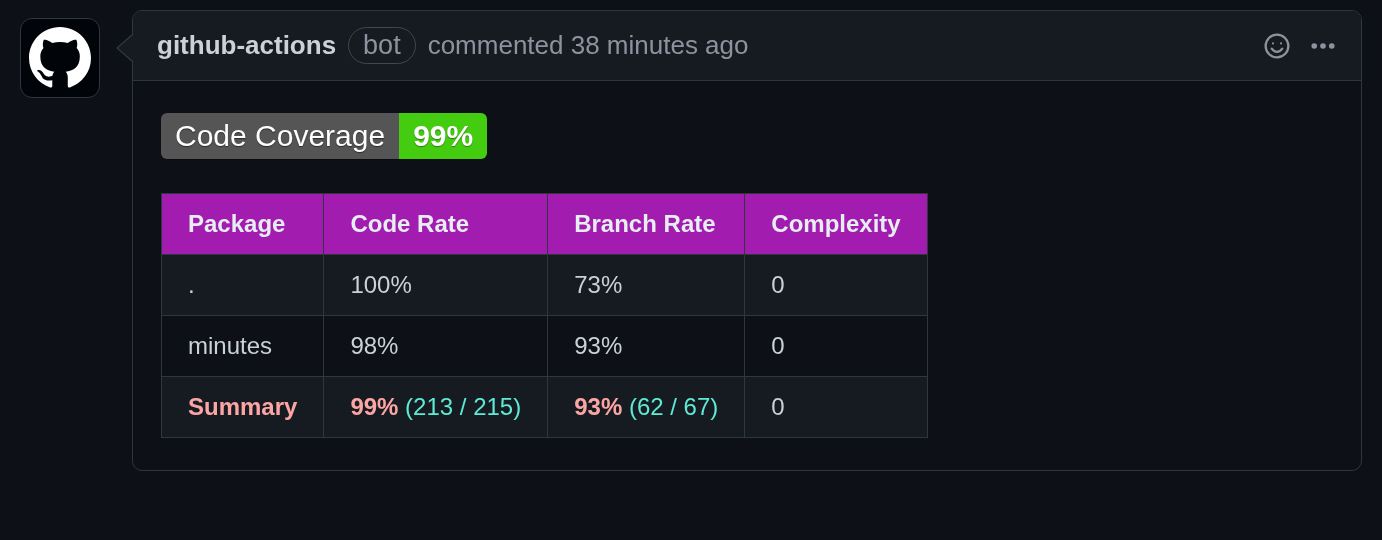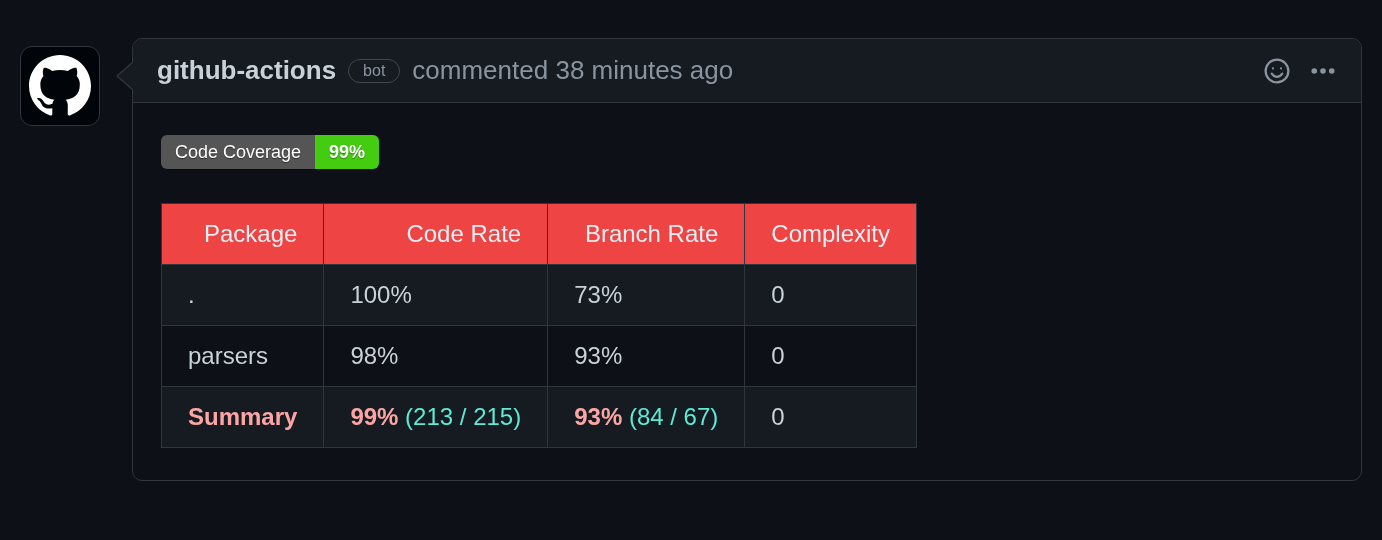--- a/index.html
+++ b/index.html
@@ -8,21 +8,20 @@
     font-family: -apple-system, BlinkMacSystemFont, "Segoe UI", Helvetica, Arial, sans-serif;
     color: #c9d1d9;
     width: 1382px;
     height: 540px;
     overflow: hidden;
   }
   .wrapper {
     display: flex;
     align-items: flex-start;
     padding: 10px 20px 0 20px;
-    margin-top: 28px;
   }
   .avatar-col {
     flex: 0 0 auto;
     padding-top: 8px;
   }
   .avatar {
     width: 80px;
     height: 80px;
     background: #010409;
     border-radius: 12px;
@@ -69,21 +68,21 @@
     font-size: 26px;
   }
   .author {
     color: #c9d1d9;
     font-weight: 600;
   }
   .bot-badge {
     border: 1px solid #41474f;
     color: #8b949e;
     border-radius: 20px;
-    font-size: 16px;
+    font-size: 27px;
     padding: 2px 14px;
     margin-left: 12px;
   }
   .commented {
     color: #8b949e;
     margin-left: 12px;
   }
   .header-spacer { flex: 1 1 auto; }
   .header-action {
     color: #8b949e;
@@ -92,21 +91,21 @@
     align-items: center;
     cursor: pointer;
   }
   .comment-body {
     padding: 32px 28px;
   }
   .badge-wrap {
     display: inline-flex;
     border-radius: 6px;
     overflow: hidden;
-    font-size: 18px;
+    font-size: 30px;
     line-height: 1;
     box-shadow: 0 1px 0 rgba(0,0,0,.3);
   }
   .badge-left {
     background: #555;
     color: #fff;
     padding: 8px 14px;
     text-shadow: 0 1px 1px rgba(0,0,0,.5);
   }
   .badge-right {
@@ -121,23 +120,23 @@
     margin-top: 34px;
     font-size: 24px;
   }
   table.coverage th, table.coverage td {
     border: 1px solid #30363d;
     padding: 16px 26px;
     text-align: left;
   }
   table.coverage th {
     color: #e6edf3;
-    font-weight: 400;
-    text-align: right;
-    background: #ef4444;
+    font-weight: 700;
+    text-align: left;
+    background: #a21caf;
   }
   table.coverage tr.datarow:nth-child(even) td {
     background: #161b22;
   }
   .bold { font-weight: 700; color:#fca5a5; }
   .muted { color: #5eead4; }
 </style>
 </head>
 <body>
 
@@ -194,34 +193,34 @@
             <th>Branch Rate</th>
             <th>Complexity</th>
           </tr>
           <tr class="datarow">
             <td>.</td>
             <td>100%</td>
             <td>73%</td>
             <td>0</td>
           </tr>
           <tr class="datarow">
-            <td>parsers</td>
+            <td>minutes</td>
             <td>98%</td>
             <td>93%</td>
             <td>0</td>
           </tr>
           <tr class="datarow">
             <td><span class="bold">Summary</span></td>
             <td>
               <span class="bold">99%</span>
               <span class="muted">(213 / 215)</span>
             </td>
             <td>
               <span class="bold">93%</span>
-              <span class="muted">(84 / 67)</span>
+              <span class="muted">(62 / 67)</span>
             </td>
             <td>0</td>
           </tr>
         </tbody>
           </table>
       </div>
     </div>
   </div>
 </div>
 

